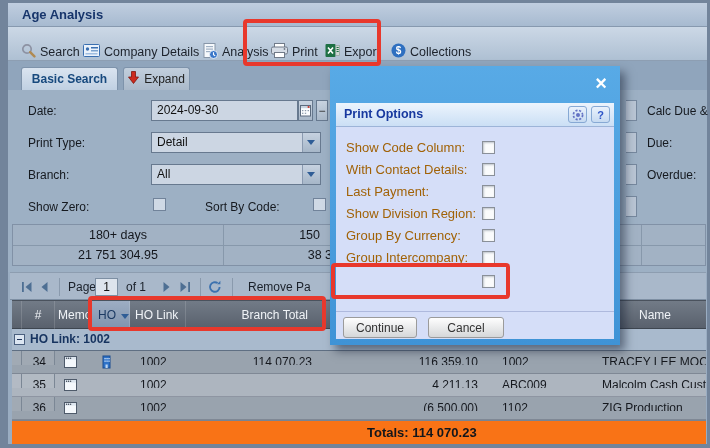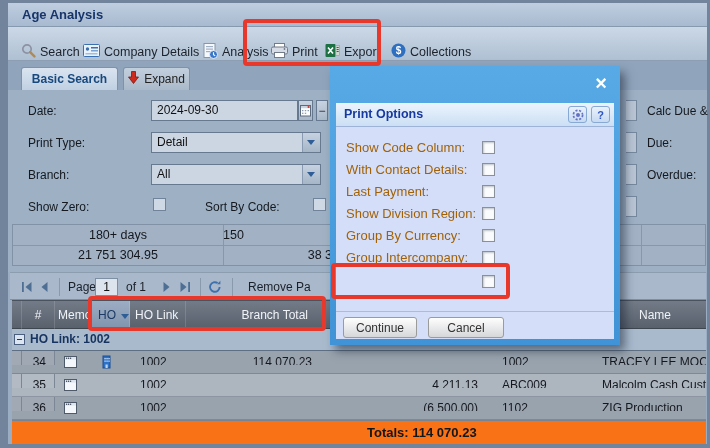--- a/index.html
+++ b/index.html
@@ -213,21 +213,21 @@
     <span class="rlabel" style="top:46px;">Due:</span>
     <span class="rlabel" style="top:78px;">Overdue:</span>
   </div>
 
   <div class="abs" id="summary">
     <div class="hline"></div>
     <div class="vline" style="left:210px;"></div>
     <div class="vline" style="left:628px;"></div>
     <div class="sumtxt" style="left:0;top:3px;width:210px;text-align:center;">180+ days</div>
     <div class="sumtxt" style="left:0;top:23px;width:210px;text-align:center;">21 751 304.95</div>
-    <div class="sumtxt" style="left:210px;top:3px;width:107px;text-align:left;padding-right:10px;">150</div>
+    <div class="sumtxt" style="left:210px;top:3px;width:107px;text-align:right;padding-right:10px;">150</div>
     <div class="sumtxt" style="left:210px;top:23px;width:116px;text-align:right;">38 39</div>
   </div>
 
   <div class="abs" id="pager">
     <span class="pgbtn" style="left:10px;">
         <svg width="12" height="10" viewBox="0 0 12 10">
           <rect x="1" y="0" width="1.8" height="10" fill="#4e6f93"></rect>
           <path d="M10.5 0 4.5 5l6 5z" fill="#4e6f93"></path>
         </svg>
       </span>
@@ -298,20 +298,21 @@
           <rect x="6.4" y="3" width="1.3" height="1.3" fill="#cfe2f8"></rect>
           <rect x="8.4" y="3" width="1.3" height="1.3" fill="#cfe2f8"></rect>
           <rect x="4.4" y="5.5" width="1.3" height="1.3" fill="#cfe2f8"></rect>
           <rect x="6.4" y="5.5" width="1.3" height="1.3" fill="#cfe2f8"></rect>
           <rect x="8.4" y="5.5" width="1.3" height="1.3" fill="#cfe2f8"></rect>
           <rect x="5.5" y="9.5" width="2.2" height="3.5" fill="#bcd6f2"></rect>
         </svg>
       </div>
     <div class="rc c-holink">1002</div>
     <div class="rc c-btot">114 070.23</div>
+    <div class="rc c-amt">116 359.10</div>
     <div class="rc c-code">1002</div>
     <div class="rc c-name">TRACEY LEE MOODLEY</div>
   </div>
 
   <div class="abs grow rlight" style="top:374px;">
     <div class="rc c-ind"></div>
     <div class="rc c-num">35</div>
     <div class="rc c-memo iconcell" style="padding-left:9px;">
         <svg width="13" height="12" viewBox="0 0 13 12">
           <rect x="0.5" y="0.5" width="12" height="11" fill="#f4f8fc" stroke="#4e5a6a"></rect>

